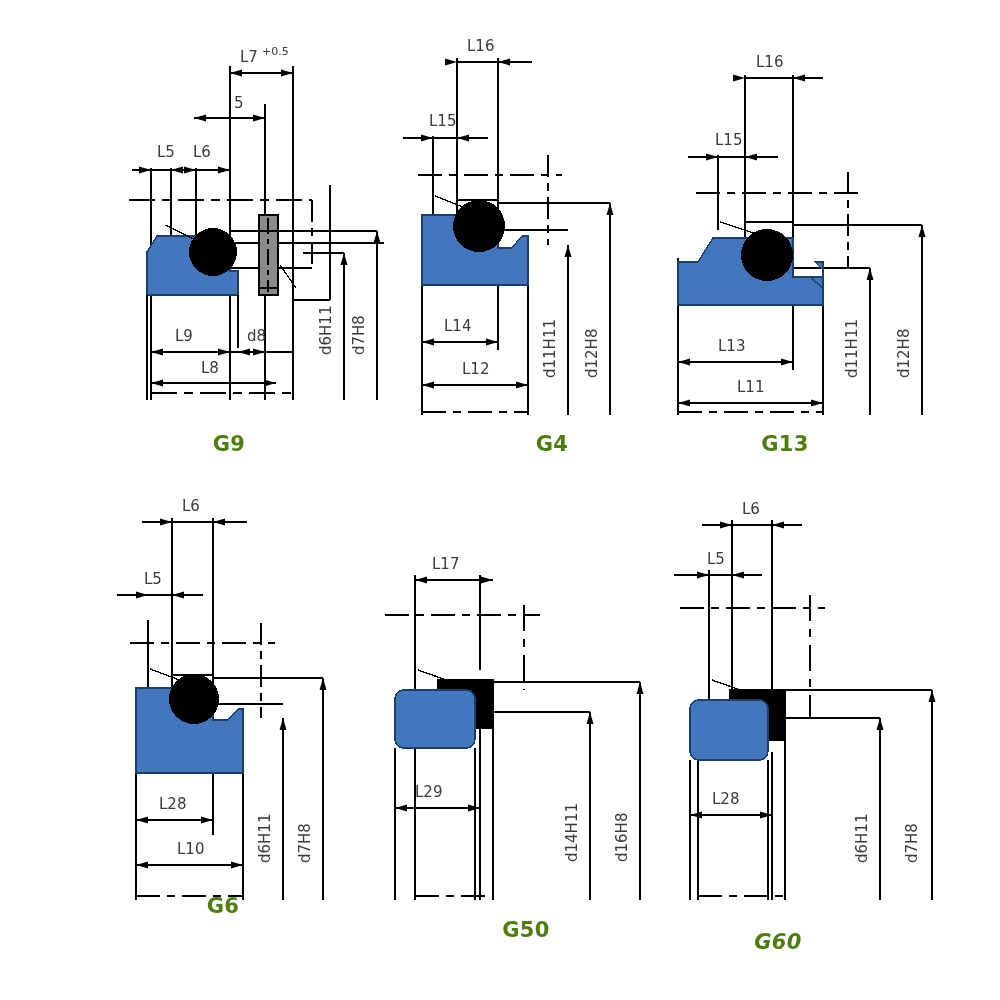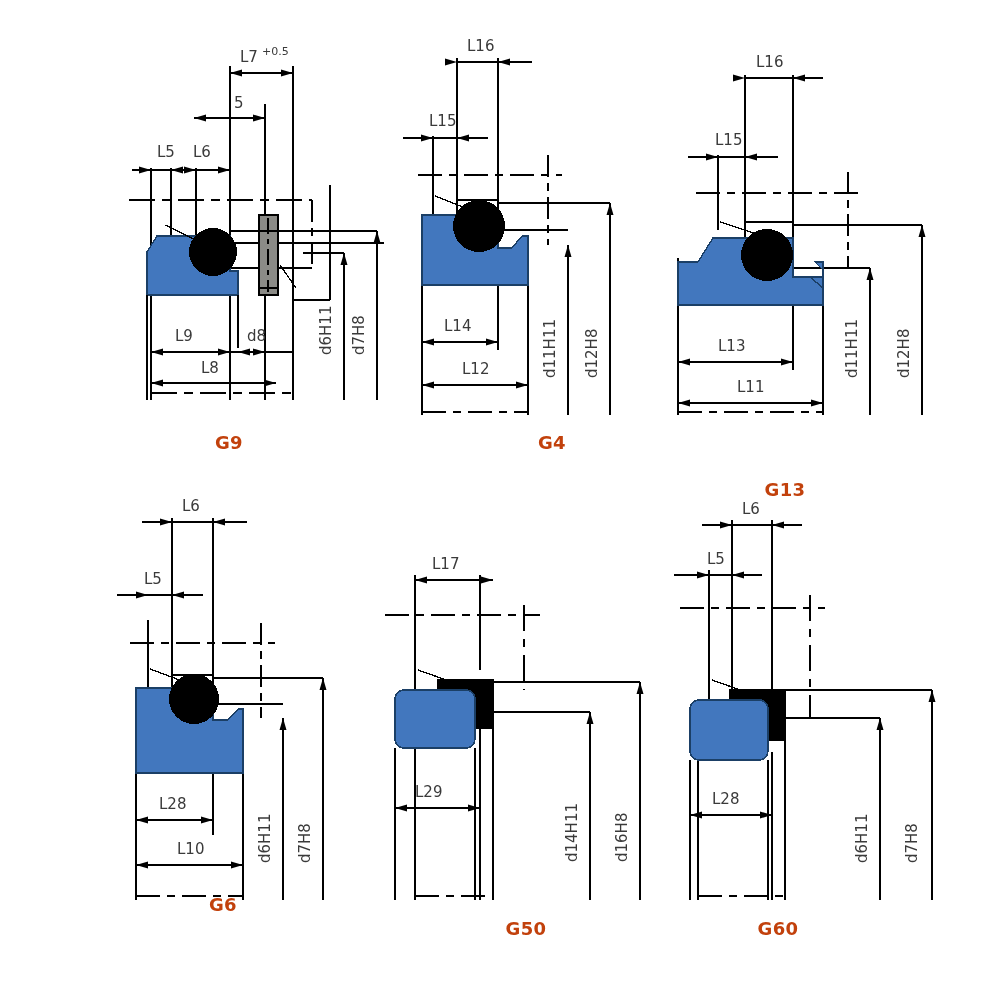--- a/index.html
+++ b/index.html
@@ -7,22 +7,22 @@
   body{
     width:1000px;height:1000px;
     font-family:"DejaVu Sans","Liberation Sans",sans-serif;
     overflow:hidden;position:relative;
   }
   #sheet{position:relative;width:1000px;height:1000px;}
   .cell{position:absolute;}
   .cap{
     position:absolute;
     font-weight:bold;
-    font-size:18px;
-    color:#c2410c;
+    font-size:21px;
+    color:#4d7c0f;
     letter-spacing:0.4px;
     text-align:center;
     white-space:nowrap;
   }
   svg{display:block;overflow:visible;}
   .dimtxt{
     font-family:"DejaVu Sans","Liberation Sans",sans-serif;
     font-size:15px;
     fill:#3a3a3a;
   }
@@ -249,21 +249,21 @@
         <polygon points="262,225 258.5,237 265.5,237"></polygon>
       </g>
 
       <text class="dimtxt" x="96" y="67">L16</text>
       <text class="dimtxt" x="55" y="145">L15</text>
       <text class="dimtxt" x="58" y="351">L13</text>
       <text class="dimtxt" x="77" y="392">L11</text>
       <text class="dimtxt" x="197" y="378" transform="rotate(-90 197 378)">d11H11</text>
       <text class="dimtxt" x="249" y="378" transform="rotate(-90 249 378)">d12H8</text>
     </svg>
-    <div class="cap" style="left:125px;top:432px;transform:translateX(-50%);margin-top:47px;">G13</div>
+    <div class="cap" style="left:125px;top:432px;transform:translateX(-50%);">G13</div>
   </div>
 
   <div class="cell" style="left:0px;top:490px;">
     <svg width="340" height="470" viewBox="0 0 340 470">
       <g stroke="#000" fill="none" stroke-width="1.3" shape-rendering="crispEdges">
 
         <line x1="148" y1="130" x2="148" y2="198"></line>
         <line x1="172" y1="28" x2="172" y2="185"></line>
         <line x1="213" y1="28" x2="213" y2="192"></line>
         <line x1="136" y1="198" x2="136" y2="410"></line>
@@ -427,16 +427,16 @@
         <polygon points="230,228 226.5,240 233.5,240"></polygon>
         <polygon points="282,200 278.5,212 285.5,212"></polygon>
       </g>
 
       <text class="dimtxt" x="92" y="24">L6</text>
       <text class="dimtxt" x="57" y="74">L5</text>
       <text class="dimtxt" x="62" y="314">L28</text>
       <text class="dimtxt" x="217" y="373" transform="rotate(-90 217 373)">d6H11</text>
       <text class="dimtxt" x="267" y="373" transform="rotate(-90 267 373)">d7H8</text>
     </svg>
-    <div class="cap" style="left:128px;top:428px;transform:translateX(-50%);">G60</div>
+    <div class="cap" style="left:128px;top:440px;transform:translateX(-50%);font-style:italic;">G60</div>
   </div>
 
 </div>
 
 </body></html>

